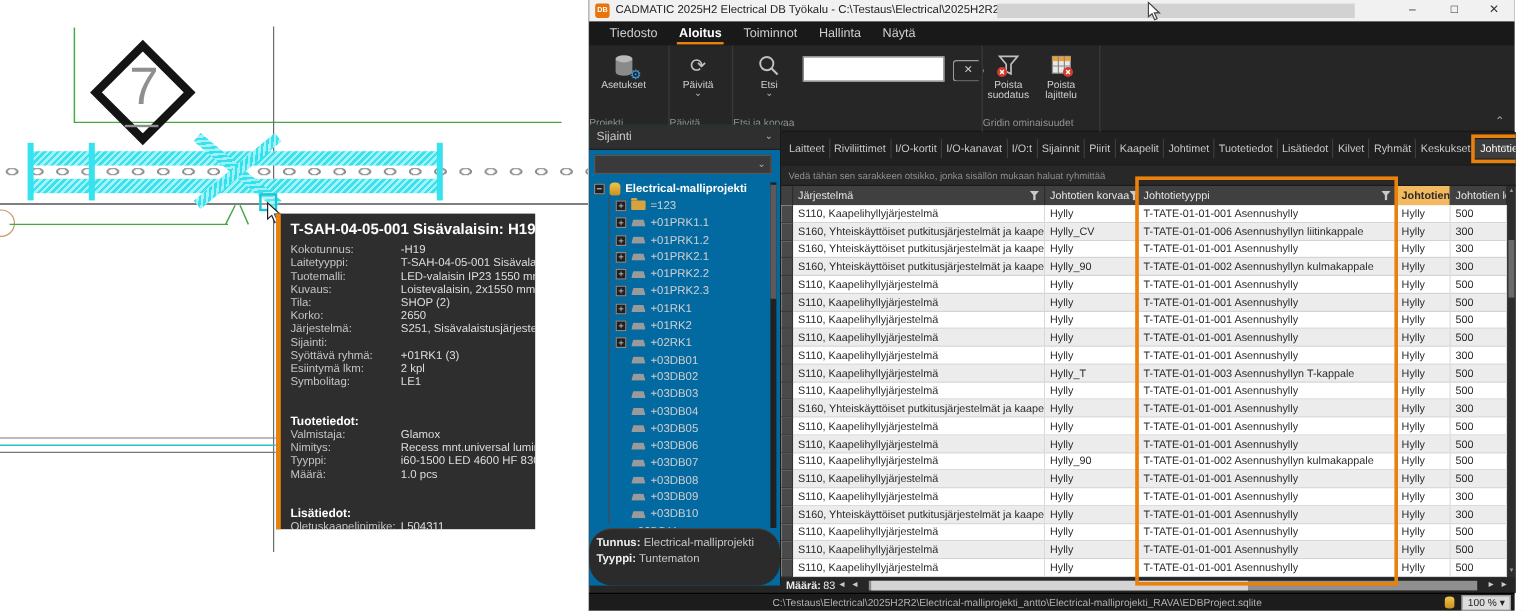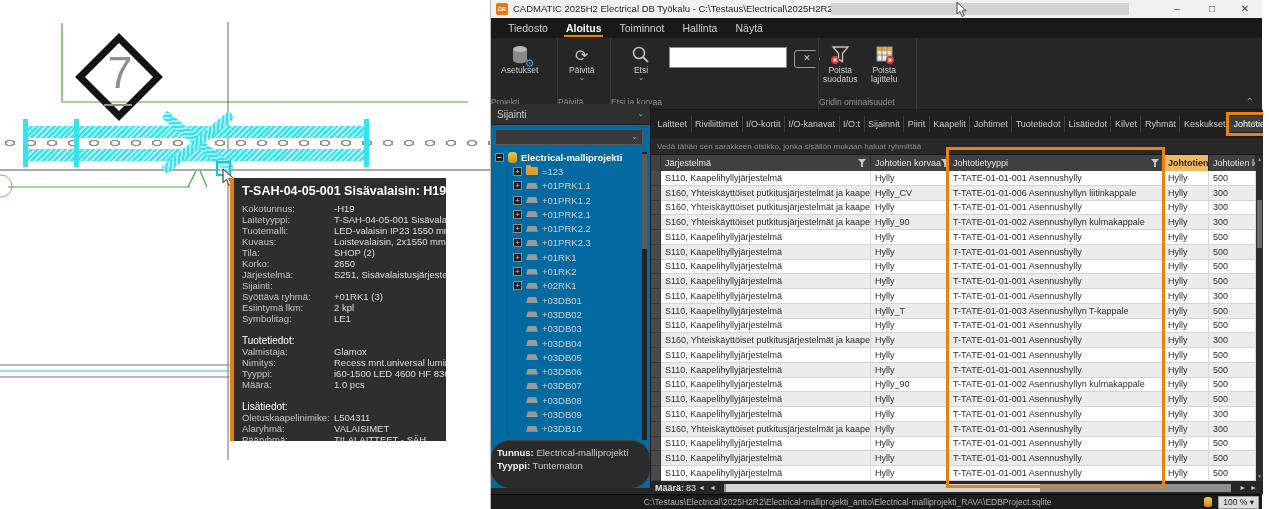--- a/index.html
+++ b/index.html
@@ -21,21 +21,21 @@
   .cyan-x-bar{position:absolute;left:154px;top:138px;width:88px;height:9px;opacity:.95;}
   .pickbox{position:absolute;left:216px;top:161px;width:11px;height:11px;border:2px solid #19c5d6;background:rgba(255,255,255,.2);}
   .cad-cursor{position:absolute;left:222px;top:168px;}
   
   .tooltip{position:absolute;left:230px;top:178px;width:216px;height:263px;box-sizing:border-box;
      background:#2e2e2e;border-left:4px solid #e8820c;padding:6px 8px 4px 8px;overflow:hidden;
      box-shadow:0 0 0 1px rgba(255,255,255,.25);}
   .tt-title{font-size:12.5px;font-weight:bold;color:#fff;margin-bottom:5px;white-space:nowrap;}
   .tt-row{display:flex;font-size:9.5px;line-height:11px;color:#d2d2d2;white-space:nowrap;}
   .tt-label{width:92px;flex:0 0 auto;color:#c4c4c4;}
-  .tt-label.section{font-weight:normal;color:#fff;margin-top:11px;font-size:10px;}
+  .tt-label.section{font-weight:bold;color:#fff;margin-top:22px;font-size:10px;}
   .tt-value{color:#dedede;}
   
   #appwin{position:absolute;left:490px;top:0;width:772px;height:509px;background:#262626;
           border-left:1px solid #bbb;box-sizing:border-box;font-size:10px;color:#d0d0d0;}
   
   .titlebar{position:absolute;left:0;top:0;width:100%;height:18px;background:#f1f1f1;color:#222;}
   .app-icon{position:absolute;left:5px;top:3px;width:12px;height:12px;background:#e8740c;border-radius:2px;
             color:#fff;font-size:6px;font-weight:bold;text-align:center;line-height:12px;}
   .title-text{position:absolute;left:22px;top:3px;font-size:9.5px;color:#222;white-space:nowrap;}
   .title-redact{position:absolute;left:340px;top:3px;width:298px;height:12px;background:#d2d2d2;}

